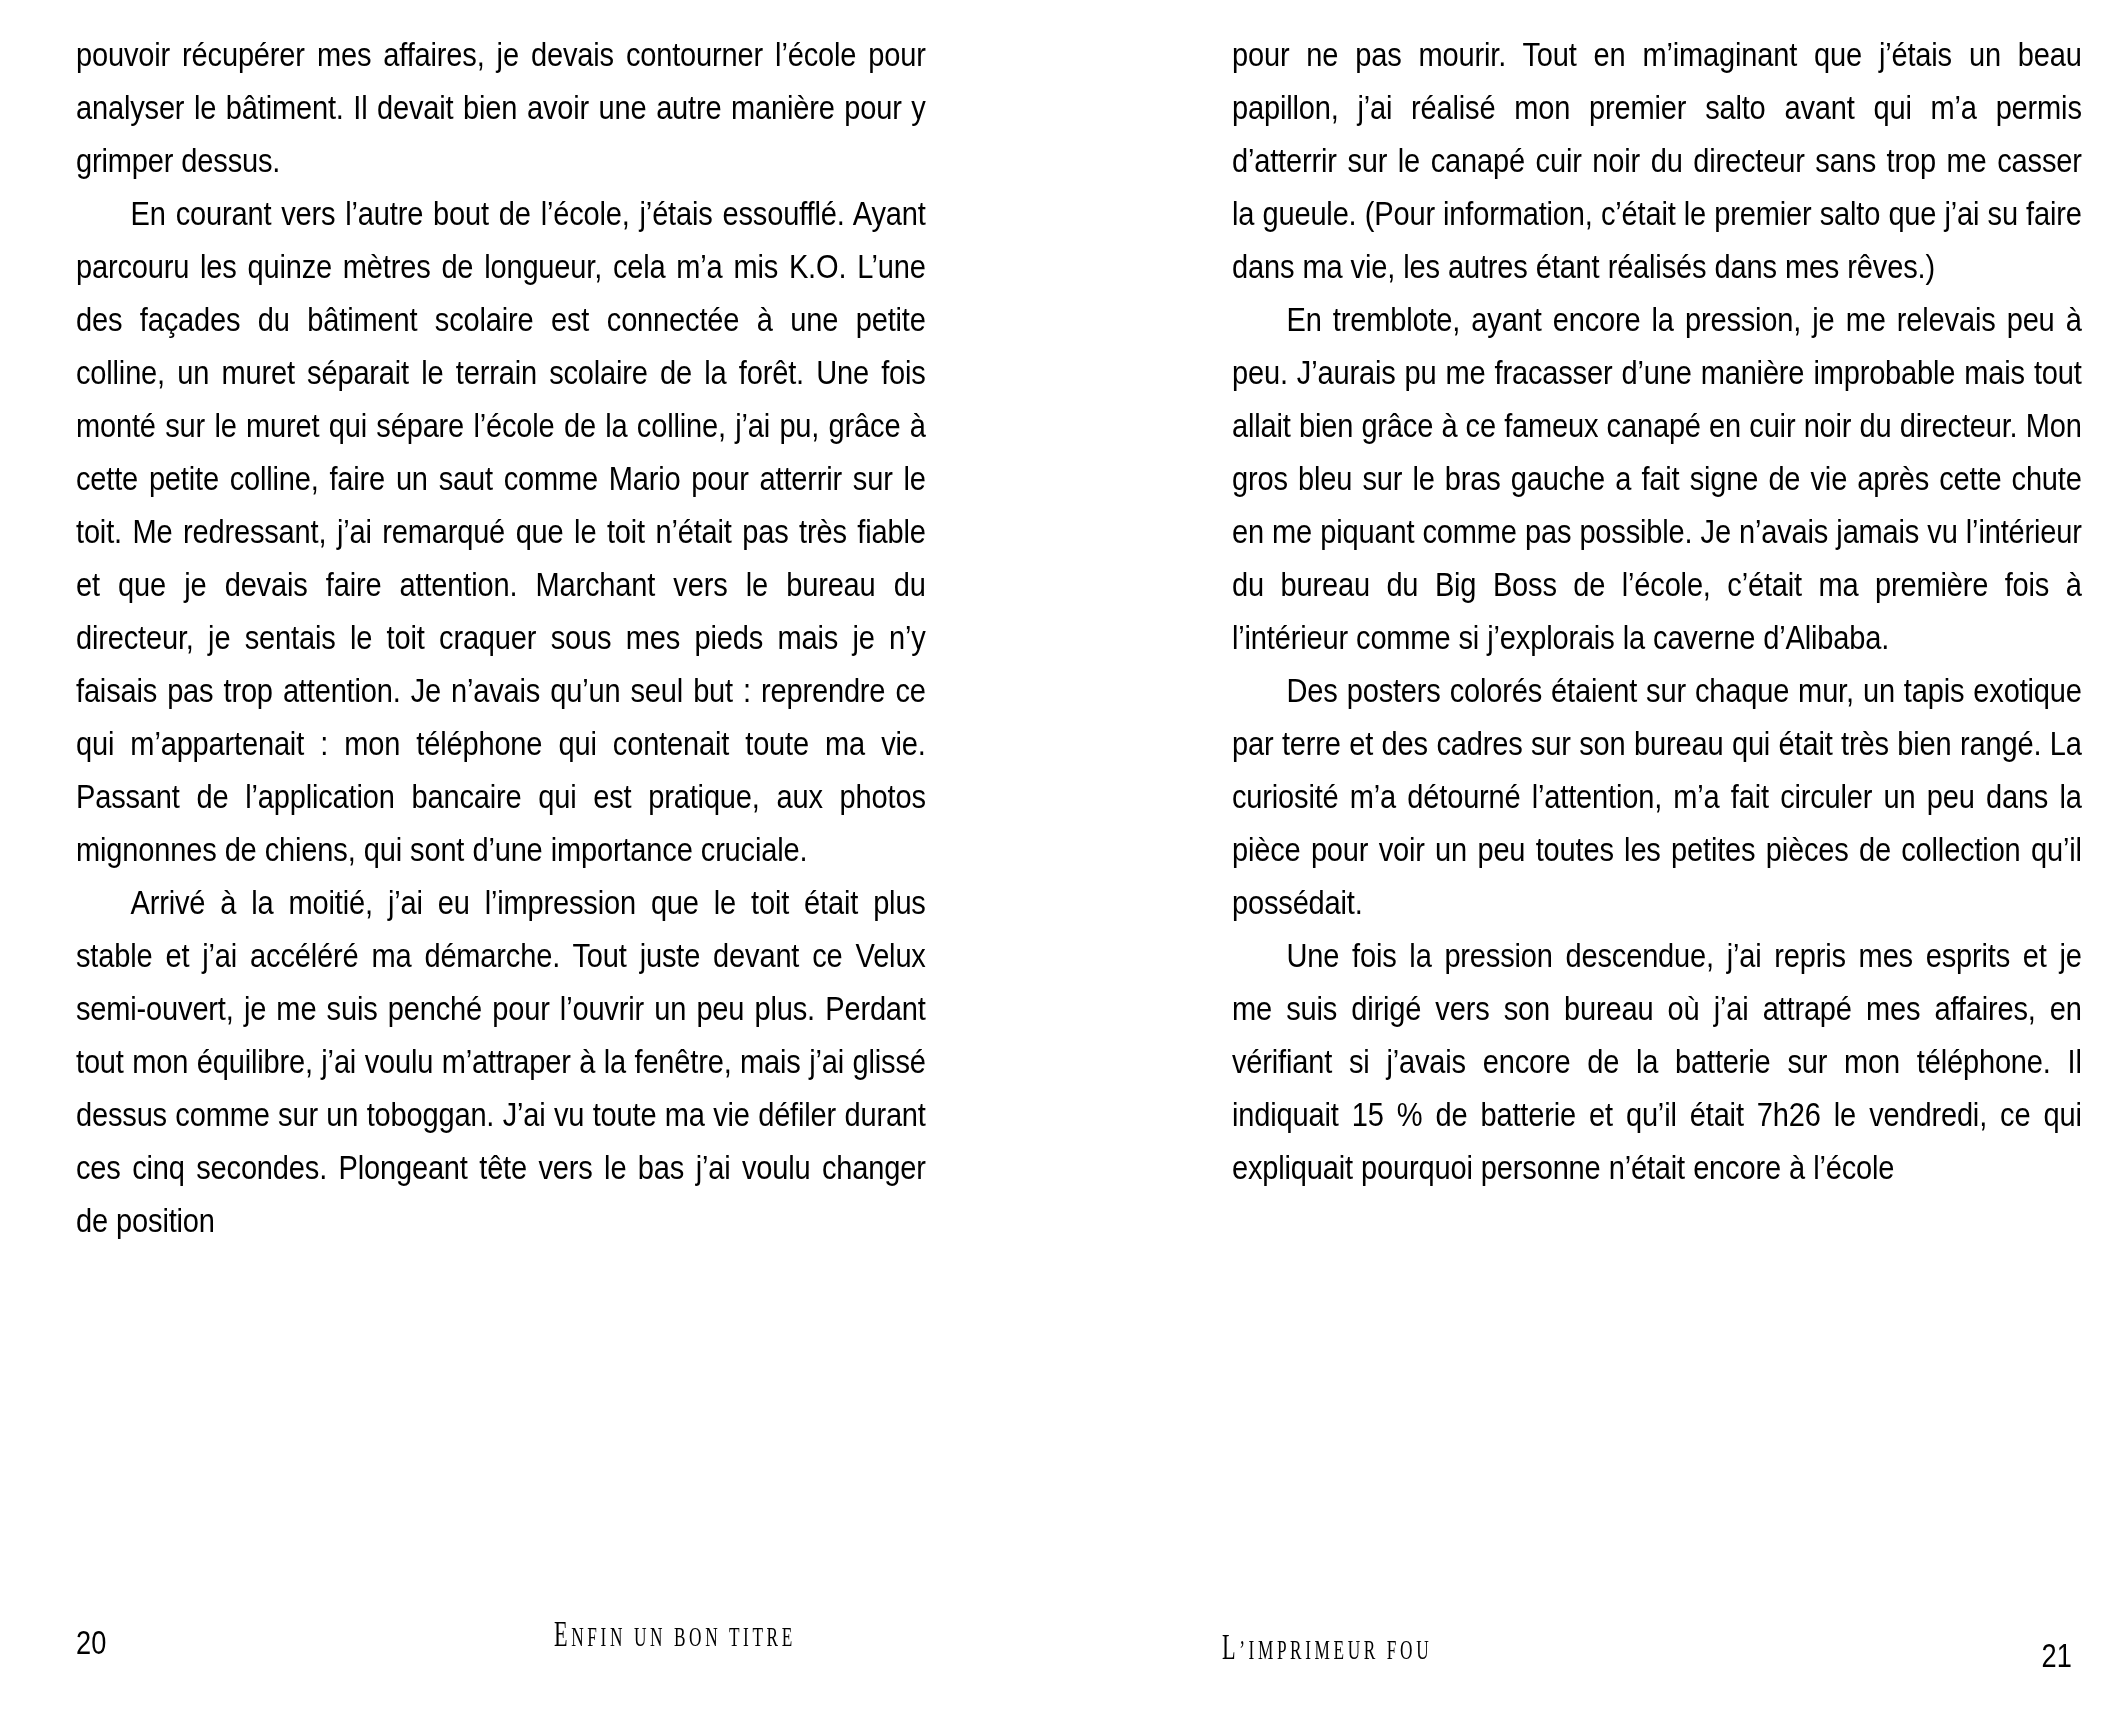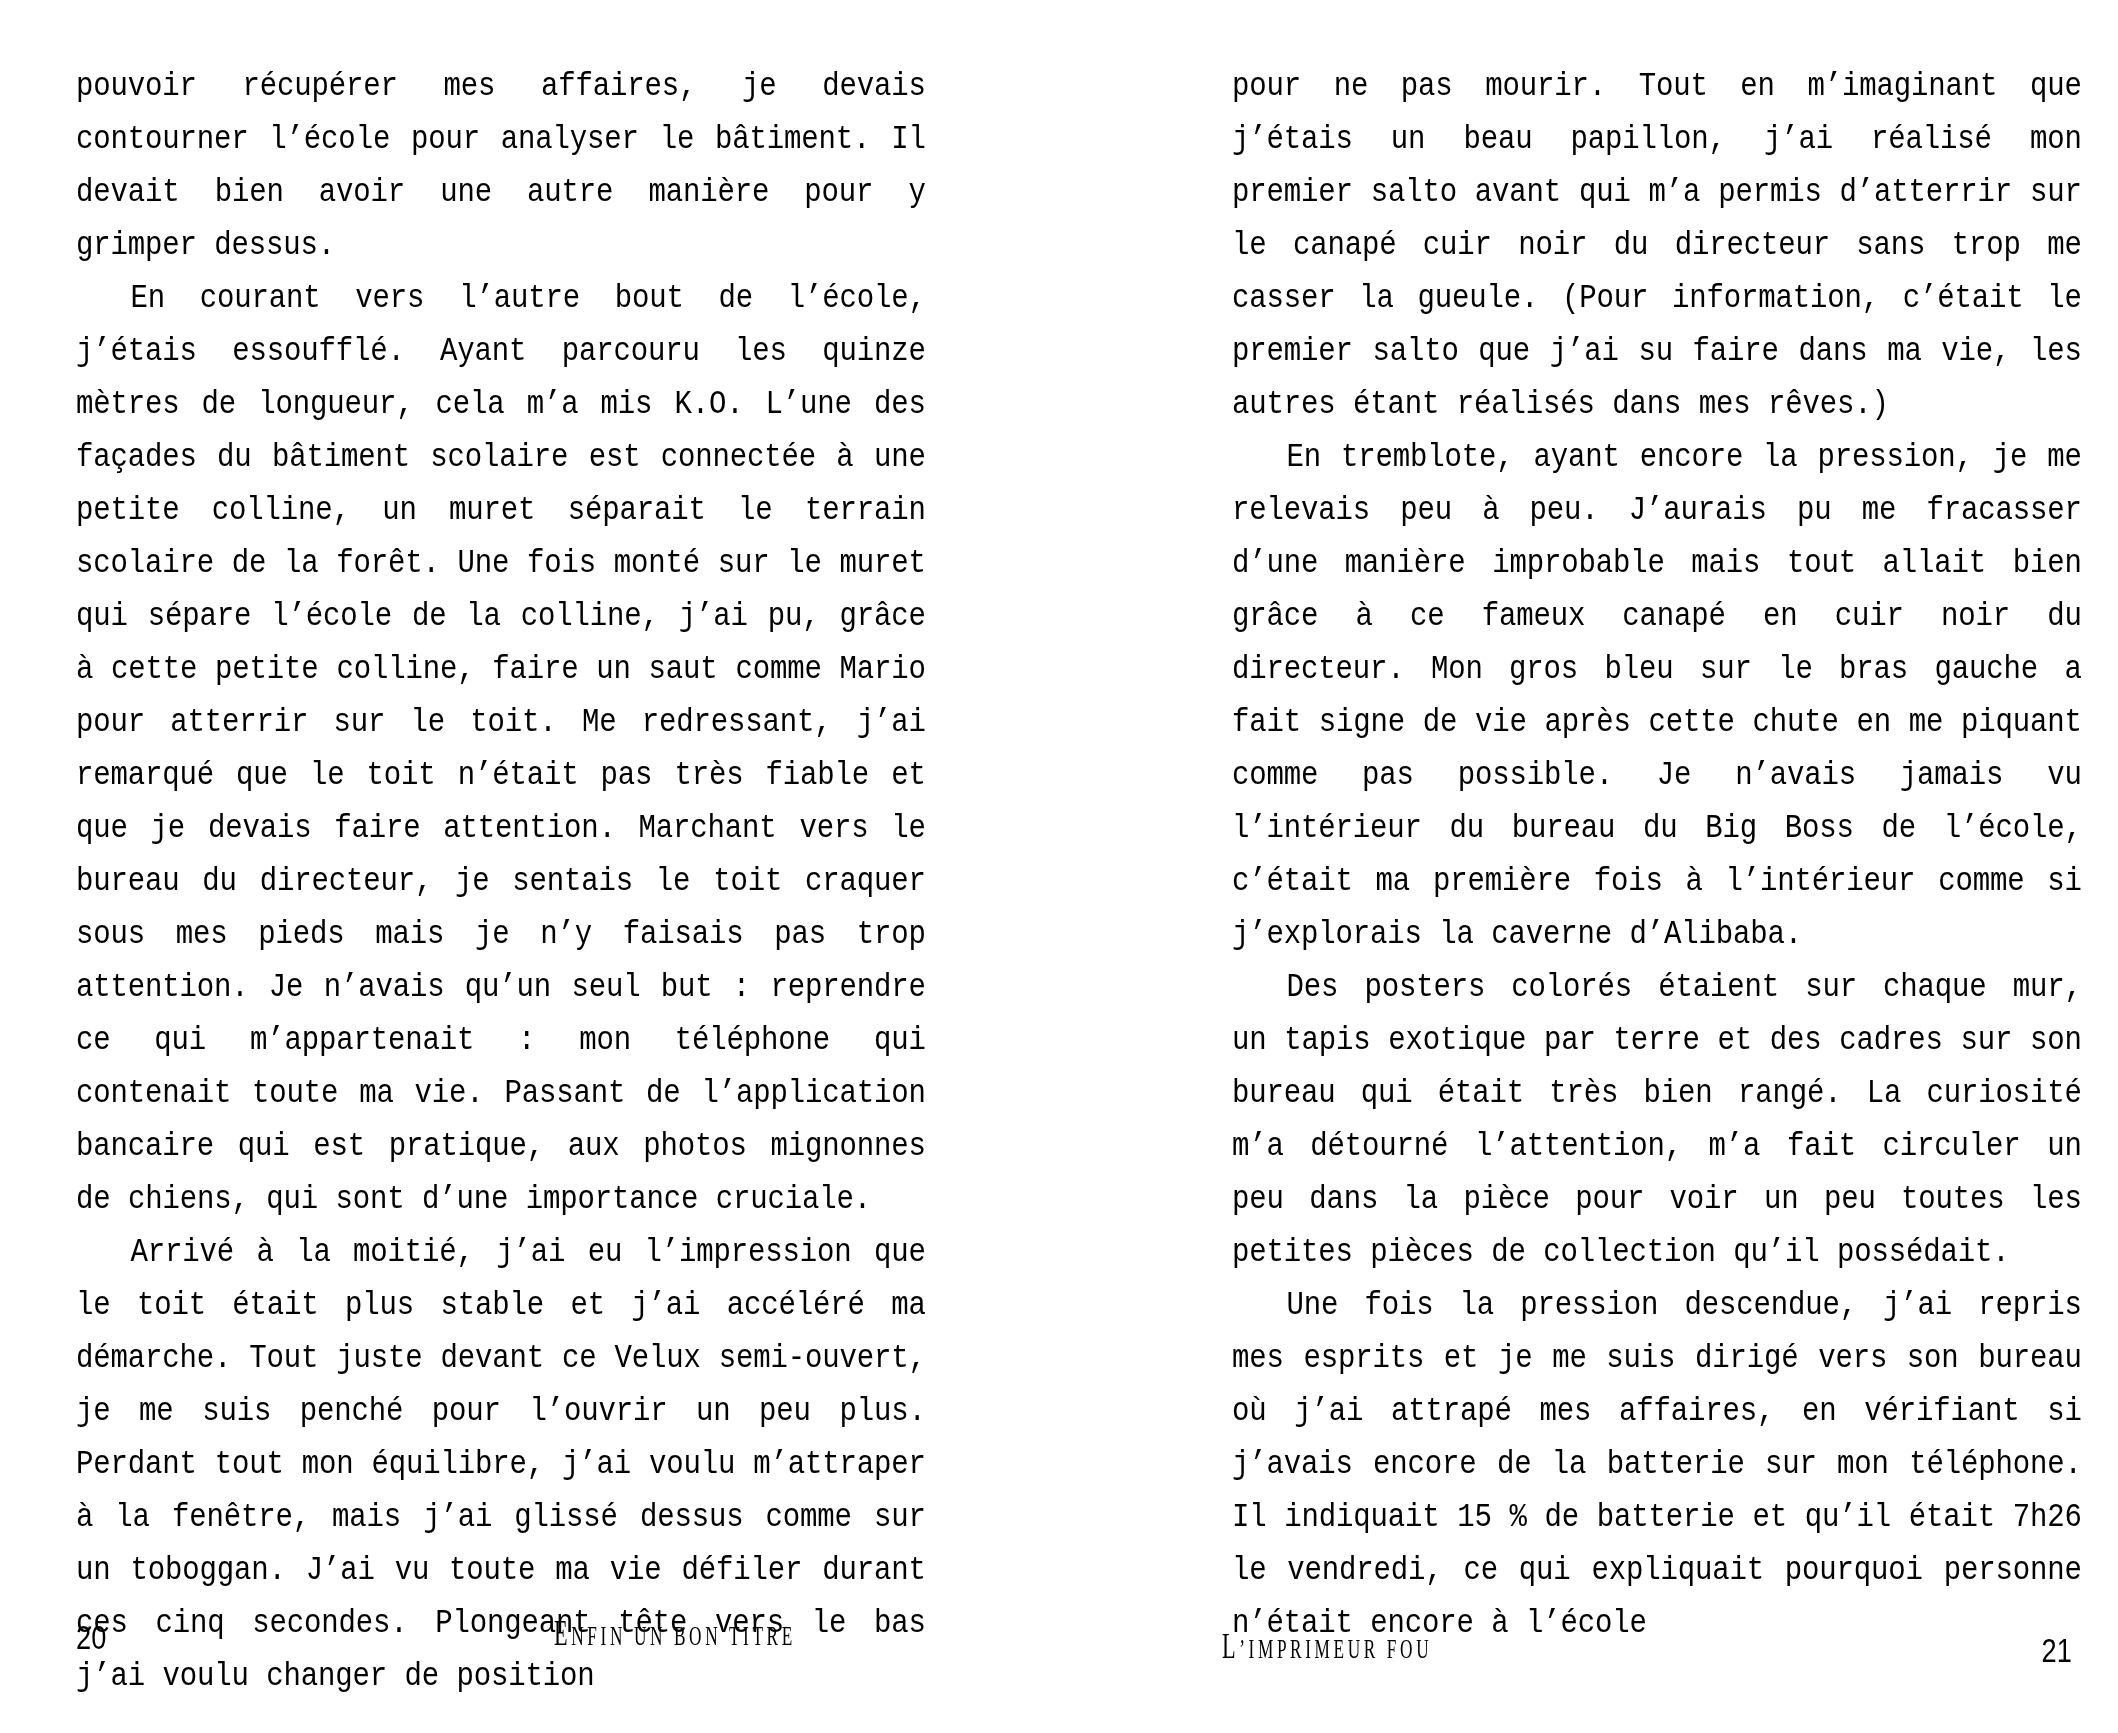--- a/index.html
+++ b/index.html
@@ -24,22 +24,21 @@
     left: 0;
     top: 0;
     width: 2119px;
     height: 1572px;
     display: flex;
     justify-content: space-between;
   }
   .column {
     width: 850px;
     box-sizing: border-box;
-    padding-top: 60px;
-    font-family: Liberation Mono, monospace;
+    padding-top: 28px;
   }
   .column.verso { margin-left: 76px; }
   .column.recto { margin-right: 37px; }
 
   .para {
     margin: 0;
     text-align: justify;
     text-justify: inter-word;
     font-size: 33px;
     line-height: 53px;
@@ -57,24 +56,24 @@
   
   .folio-bar {
     position: absolute;
     left: 0;
     bottom: 0;
     width: 2119px;
     height: 161px;
   }
   .folio-half {
     position: absolute;
-    top: 40px;
+    top: 53px;
     height: 50px;
     display: flex;
-    align-items: center;
+    align-items: flex-start;
   }
   .folio-half.left  { left: 76px;  width: 850px; }
   .folio-half.right { right: 47px;  width: 850px; justify-content: flex-end; margin-top: 13px; }
 
   .folio-number {
     font-size: 34px;
     line-height: 34px;
     font-stretch: condensed;
     transform: scaleX(0.8);
     transform-origin: left bottom;

